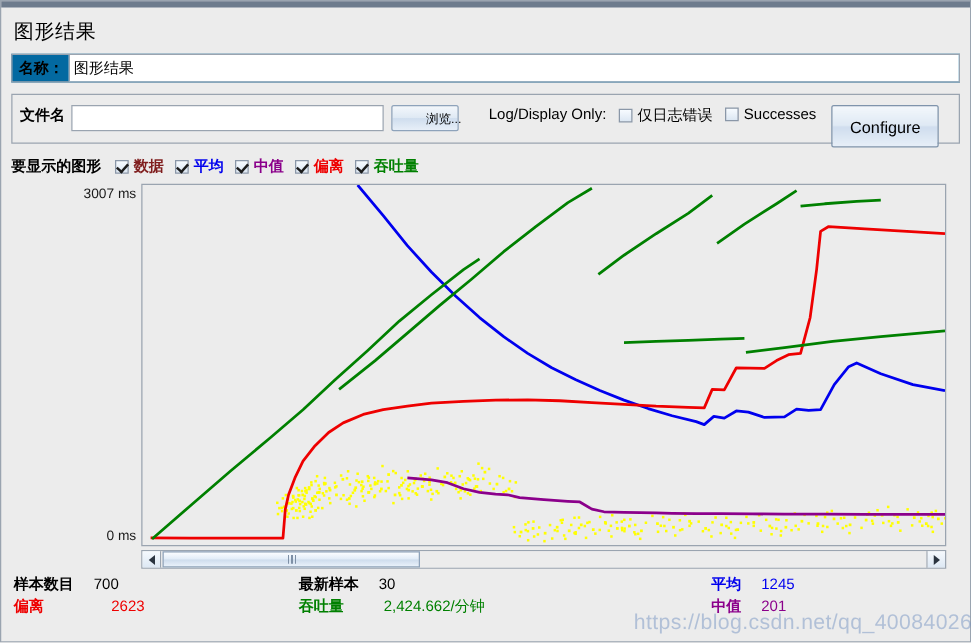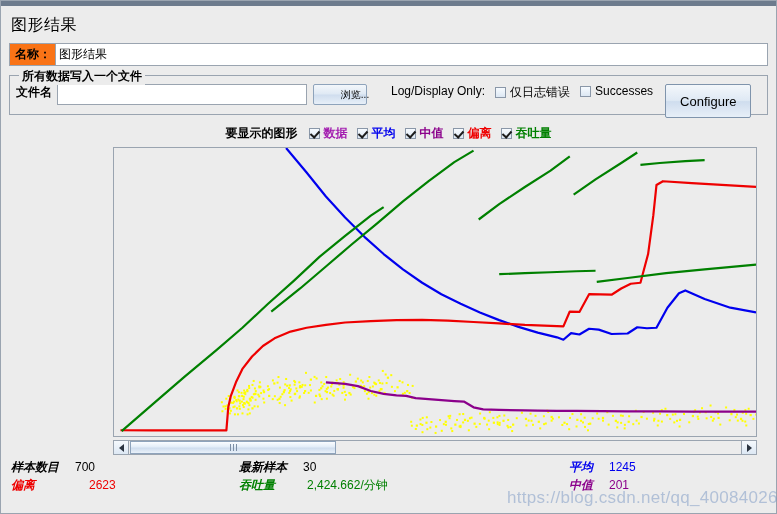--- a/index.html
+++ b/index.html
@@ -13,21 +13,21 @@
   #app{position:relative;width:777px;height:514px;box-sizing:border-box;
        border:1px solid #9aa4b0;background:#ececec;}
   .topbar{height:5px;background:#6d7b8d;width:100%;}
   .inner{padding:0 8px;}
 
   
   .page-title{font-size:16px;font-weight:400;color:#000;margin:9px 0 7px 2px;
               letter-spacing:0.5px;}
 
   
-  .field-box{border:1px solid #9aa4b0;background:#f97316;box-sizing:border-box;}
+  .field-box{border:1px solid #9aa4b0;background:#0369a1;box-sizing:border-box;}
   .frow{display:flex;align-items:stretch;height:21px;}
   .frow + .frow{border-top:1px solid #9aa4b0;}
   .flabel{display:flex;align-items:center;padding:0 4px 0 5px;font-weight:bold;
           font-size:12px;white-space:nowrap;}
   .finput{flex:1;background:#fff;border:none;border-left:1px solid #9aa4b0;
           display:flex;align-items:center;padding:0 3px;font-size:12px;
           color:#000;overflow:hidden;}
   .finput.empty{color:#000;}
 
   
@@ -56,21 +56,21 @@
        background:linear-gradient(to bottom,#f7fbff,#dce7f3);
        display:inline-block;position:relative;vertical-align:middle;}
   .cbx.checked::after{
     content:"";position:absolute;left:2px;top:0px;width:4px;height:7px;
     border:solid #1c1c1c;border-width:0 2px 2px 0;transform:rotate(42deg);
   }
   .cbitem{display:flex;align-items:center;gap:4px;margin-left:10px;white-space:nowrap;}
   .cbitem .t{font-size:12px;}
 
   
-  .graphsel{display:flex;align-items:center;justify-content:center;
+  .graphsel{display:flex;align-items:center;
             margin-top:9px;height:18px;}
   .graphsel .head{font-weight:bold;font-size:12px;margin-right:2px;}
   .graphsel .cbitem{margin-left:9px;}
   .graphsel .cbitem .t{font-weight:bold;}
 
   
   .chartzone{position:relative;margin-top:5px;height:290px;}
   .ylab{position:absolute;right:0;font-size:11px;color:#1a1a1a;white-space:nowrap;}
   .yaxis{position:absolute;left:0;top:0;width:100px;height:100%;}
   .plot{position:absolute;left:104px;top:0;right:11px;bottom:0;
@@ -94,21 +94,21 @@
            background:linear-gradient(to bottom,#fbfdff 0%,#e3edf8 45%,#cfdded 55%,#e9f1fa 100%);
            border:1px solid #8ea3bb;box-sizing:border-box;
            display:flex;align-items:center;justify-content:center;}
   .sbthumb .grip{width:7px;height:7px;
         background:repeating-linear-gradient(to right,#7d8fa5 0 1px,transparent 1px 3px);}
 
   
   .stats{position:relative;margin-top:22px;height:40px;}
   .scol{position:absolute;top:0;}
   .srow{display:flex;align-items:baseline;height:18px;}
-  .sk{font-weight:bold;font-size:12px;white-space:nowrap;font-style:italic;}
+  .sk{font-weight:bold;font-size:12px;white-space:nowrap;}
   .sv{font-size:12px;white-space:nowrap;}
 
   .watermark{position:absolute;left:506px;top:487px;font-size:17px;
              color:rgba(106,140,190,0.45);white-space:nowrap;
              letter-spacing:0.3px;pointer-events:none;}
 </style>
 </head>
 <body>
 
 <div id="app">
@@ -120,21 +120,20 @@
     <div class="page-title">图形结果</div>
 
     <div class="field-box">
       <div class="frow">
         <div class="flabel">名称：</div>
         <div class="finput">图形结果</div>
       </div>
     </div>
 
     <div class="group">
-      <div class="group-title">所有数据写入一个文件</div>
       <div class="group-row">
         <div class="lbl">文件名</div>
         <div class="textfield" style="width:250px" placeholder=""></div>
         <div class="btn browse">浏览...</div>
         <div class="onlylabel">Log/Display Only:</div>
         <div class="cbitem">
           <span class="cbx"></span>
           <span class="t">仅日志错误</span>
         </div>
         <div class="cbitem">
@@ -143,21 +142,21 @@
         </div>
         <div class="btn configure" style="margin-left:12px">Configure</div>
       </div>
     </div>
 
     <div class="graphsel">
       <span class="head">要显示的图形</span>
 
       <span class="cbitem">
         <span class="cbx checked"></span>
-        <span class="t" style="color:#a21caf">数据</span>
+        <span class="t" style="color:#7f1d1d">数据</span>
       </span>
 
       <span class="cbitem">
         <span class="cbx checked"></span>
         <span class="t" style="color:#0000ee">平均</span>
       </span>
 
       <span class="cbitem">
         <span class="cbx checked"></span>
         <span class="t" style="color:#8b008b">中值</span>
@@ -168,20 +167,24 @@
         <span class="t" style="color:#ee0000">偏离</span>
       </span>
 
       <span class="cbitem">
         <span class="cbx checked"></span>
         <span class="t" style="color:#008000">吞吐量</span>
       </span>
     </div>
 
     <div class="chartzone">
+      <div class="yaxis">
+        <div class="ylab" style="top:2px">3007 ms</div>
+        <div class="ylab" style="top:276px">0 ms</div>
+      </div>
 
       <div class="plot">
         <svg id="plotsvg" viewBox="0 0 645 286" preserveAspectRatio="none">
             <rect x="112.87499999999999" y="254.6132357831726" width="2.2" height="2.2" fill="#ffff00"></rect>
             <rect x="114.80999999999999" y="257.4665779847024" width="2.2" height="2.2" fill="#ffff00"></rect>
             <rect x="116.74499999999999" y="251.75989358164284" width="2.2" height="2.2" fill="#ffff00"></rect>
             <rect x="119.97" y="246.0532091785833" width="2.2" height="2.2" fill="#ffff00"></rect>
             <rect x="122.55" y="257.4665779847024" width="2.2" height="2.2" fill="#ffff00"></rect>
             <rect x="125.13000000000001" y="249.85766544728966" width="2.2" height="2.2" fill="#ffff00"></rect>
             <rect x="127.71000000000001" y="245.10209511140673" width="2.2" height="2.2" fill="#ffff00"></rect>

